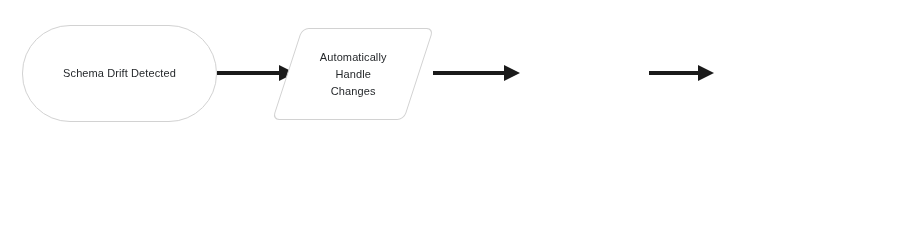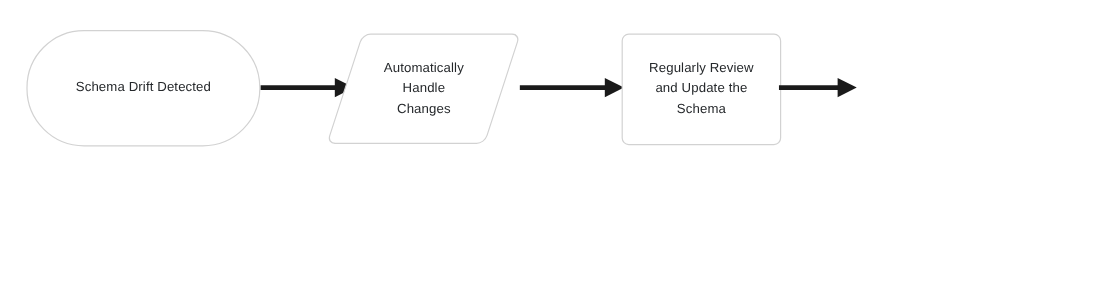--- a/index.html
+++ b/index.html
@@ -110,25 +110,20 @@
 Changes</div>
   </div>
 
   <div class="arrow" id="arrow-2">
     <svg width="87" height="20" viewBox="0 0 87 20" xmlns="http://www.w3.org/2000/svg">
       <line x1="0" y1="10" x2="73" y2="10" stroke="#1a1a1a" stroke-width="4"></line>
       <polygon points="71,2 87,10 71,18" fill="#1a1a1a"></polygon>
     </svg>
   </div>
 
-  <div class="node" id="node-review">
-    <div class="node-label">Regularly Review
-and Update the
-Schema</div>
-  </div>
 
   <div class="arrow" id="arrow-3">
     <svg width="65" height="20" viewBox="0 0 65 20" xmlns="http://www.w3.org/2000/svg">
       <line x1="0" y1="10" x2="51" y2="10" stroke="#1a1a1a" stroke-width="4"></line>
       <polygon points="49,2 65,10 49,18" fill="#1a1a1a"></polygon>
     </svg>
   </div>
 
 
 </div>

